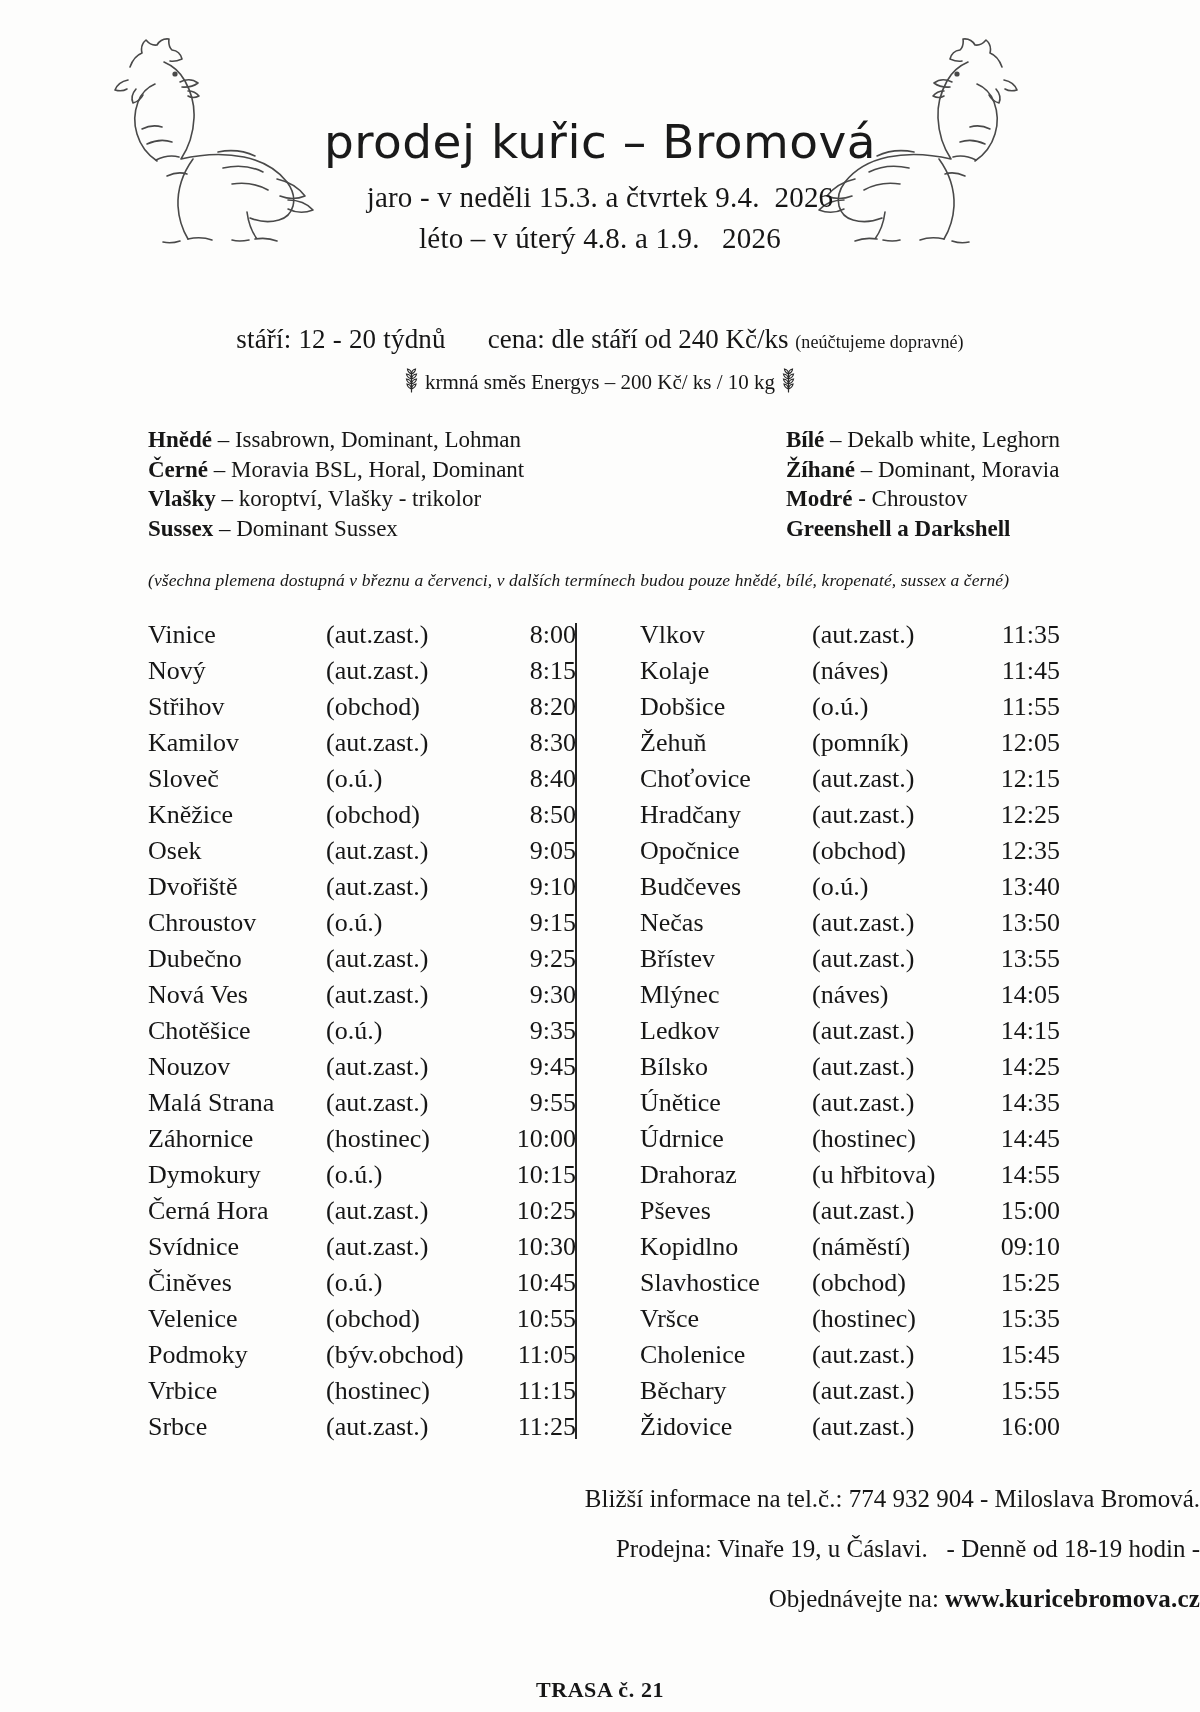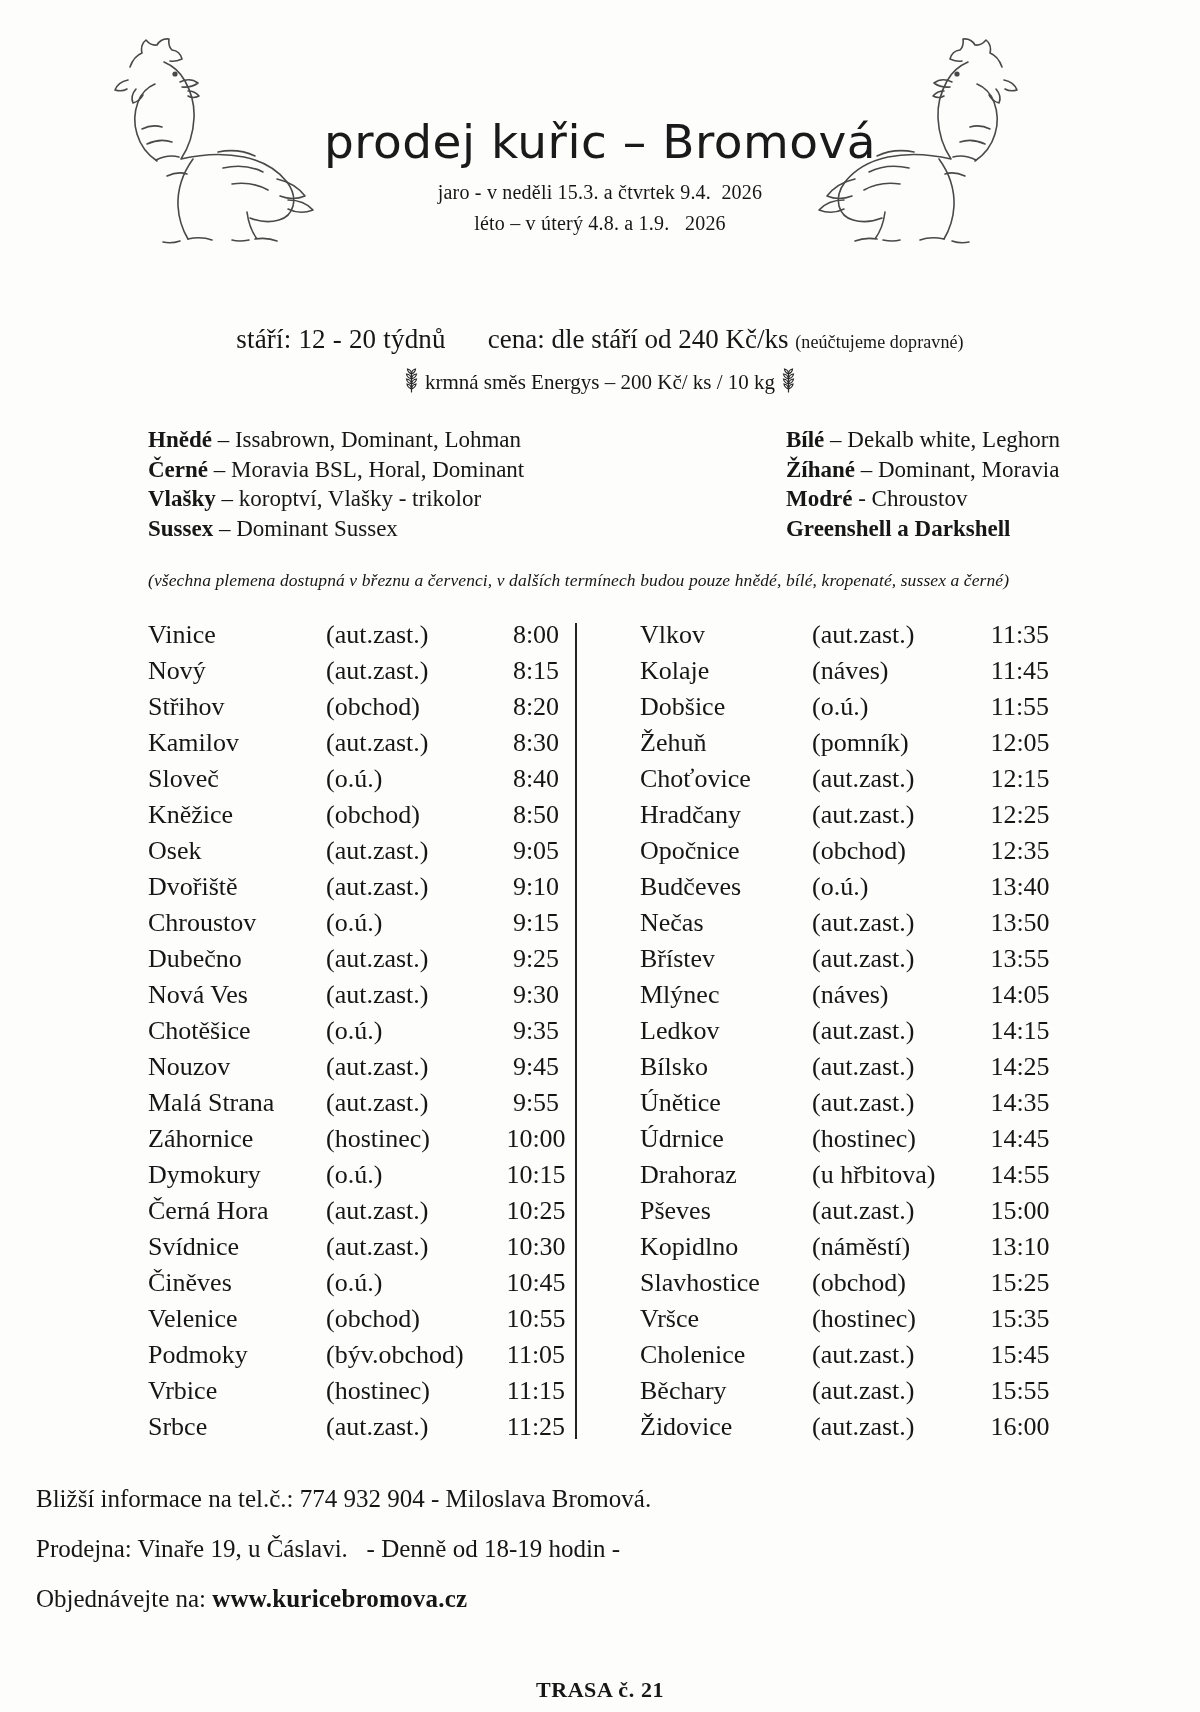--- a/index.html
+++ b/index.html
@@ -48,21 +48,21 @@
   .main-title {
     font-family: "DejaVu Sans", "Liberation Sans", sans-serif;
     font-size: 47px;
     font-weight: 400;
     letter-spacing: .5px;
     color: #1a1a1a;
     line-height: 1;
     margin: 0;
   }
   .date-line {
-    font-size: 20px;
+    font-size: 29px;
     letter-spacing: .2px;
     margin-top: 16px;
     white-space: pre;
   }
   .date-line.second { margin-top: 8px; }
 
   
   .price-row {
     text-align: center;
     font-size: 27px;
@@ -136,28 +136,28 @@
   }
   .tt-row {
     display: flex;
     align-items: baseline;
     font-size: 26px;
     line-height: 1.385;
     white-space: pre;
   }
   .tt-stop  { width: 178px; }
   .tt-place { width: 170px; }
-  .tt-time  { width: 80px; text-align: center; }
+  .tt-time  { width: 80px; text-align: right; }
   .tt-col.right .tt-stop  { width: 172px; }
   .tt-col.right .tt-place { width: 168px; }
 
   
   .footer {
     margin-top: 40px;
-    text-align: left;
+    text-align: right;
     margin-left: 36px;
   }
   .f-line {
     font-size: 25px;
     margin-bottom: 22px;
     white-space: pre;
   }
   .f-line.order { margin-bottom: 0; }
   .site {
     font-weight: 700;
@@ -316,21 +316,21 @@
       <div class="tt-row"><span class="tt-stop">Budčeves</span><span class="tt-place">(o.ú.)</span><span class="tt-time">13:40</span></div>
       <div class="tt-row"><span class="tt-stop">Nečas</span><span class="tt-place">(aut.zast.)</span><span class="tt-time">13:50</span></div>
       <div class="tt-row"><span class="tt-stop">Břístev</span><span class="tt-place">(aut.zast.)</span><span class="tt-time">13:55</span></div>
       <div class="tt-row"><span class="tt-stop">Mlýnec</span><span class="tt-place">(náves)</span><span class="tt-time">14:05</span></div>
       <div class="tt-row"><span class="tt-stop">Ledkov</span><span class="tt-place">(aut.zast.)</span><span class="tt-time">14:15</span></div>
       <div class="tt-row"><span class="tt-stop">Bílsko</span><span class="tt-place">(aut.zast.)</span><span class="tt-time">14:25</span></div>
       <div class="tt-row"><span class="tt-stop">Únětice</span><span class="tt-place">(aut.zast.)</span><span class="tt-time">14:35</span></div>
       <div class="tt-row"><span class="tt-stop">Údrnice</span><span class="tt-place">(hostinec)</span><span class="tt-time">14:45</span></div>
       <div class="tt-row"><span class="tt-stop">Drahoraz</span><span class="tt-place">(u hřbitova)</span><span class="tt-time">14:55</span></div>
       <div class="tt-row"><span class="tt-stop">Pševes</span><span class="tt-place">(aut.zast.)</span><span class="tt-time">15:00</span></div>
-      <div class="tt-row"><span class="tt-stop">Kopidlno</span><span class="tt-place">(náměstí)</span><span class="tt-time">13:10</span></div>
+      <div class="tt-row"><span class="tt-stop">Kopidlno</span><span class="tt-place">(náměstí)</span><span class="tt-time">09:10</span></div>
       <div class="tt-row"><span class="tt-stop">Slavhostice</span><span class="tt-place">(obchod)</span><span class="tt-time">15:25</span></div>
       <div class="tt-row"><span class="tt-stop">Vršce</span><span class="tt-place">(hostinec)</span><span class="tt-time">15:35</span></div>
       <div class="tt-row"><span class="tt-stop">Cholenice</span><span class="tt-place">(aut.zast.)</span><span class="tt-time">15:45</span></div>
       <div class="tt-row"><span class="tt-stop">Běchary</span><span class="tt-place">(aut.zast.)</span><span class="tt-time">15:55</span></div>
       <div class="tt-row"><span class="tt-stop">Židovice</span><span class="tt-place">(aut.zast.)</span><span class="tt-time">16:00</span></div>
     </div>
   </div>
 
   <div class="footer">
     <div class="f-line">Bližší informace na tel.č.: 774 932 904 - Miloslava Bromová.</div>

